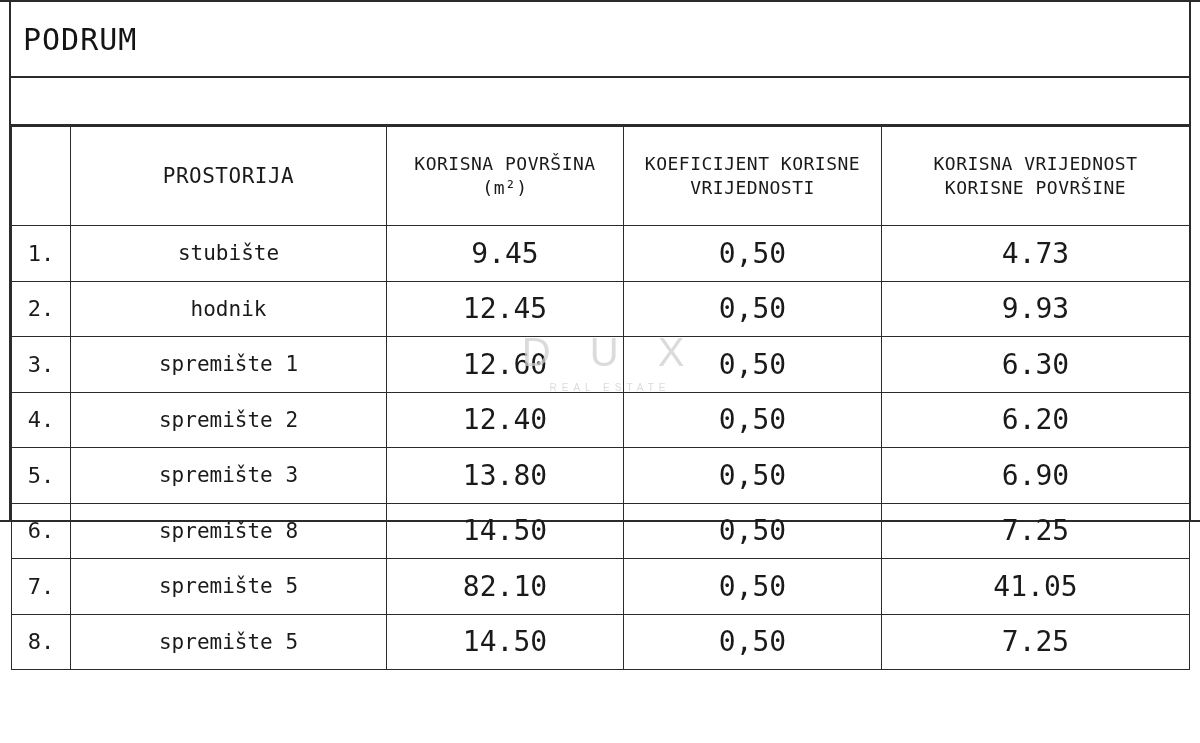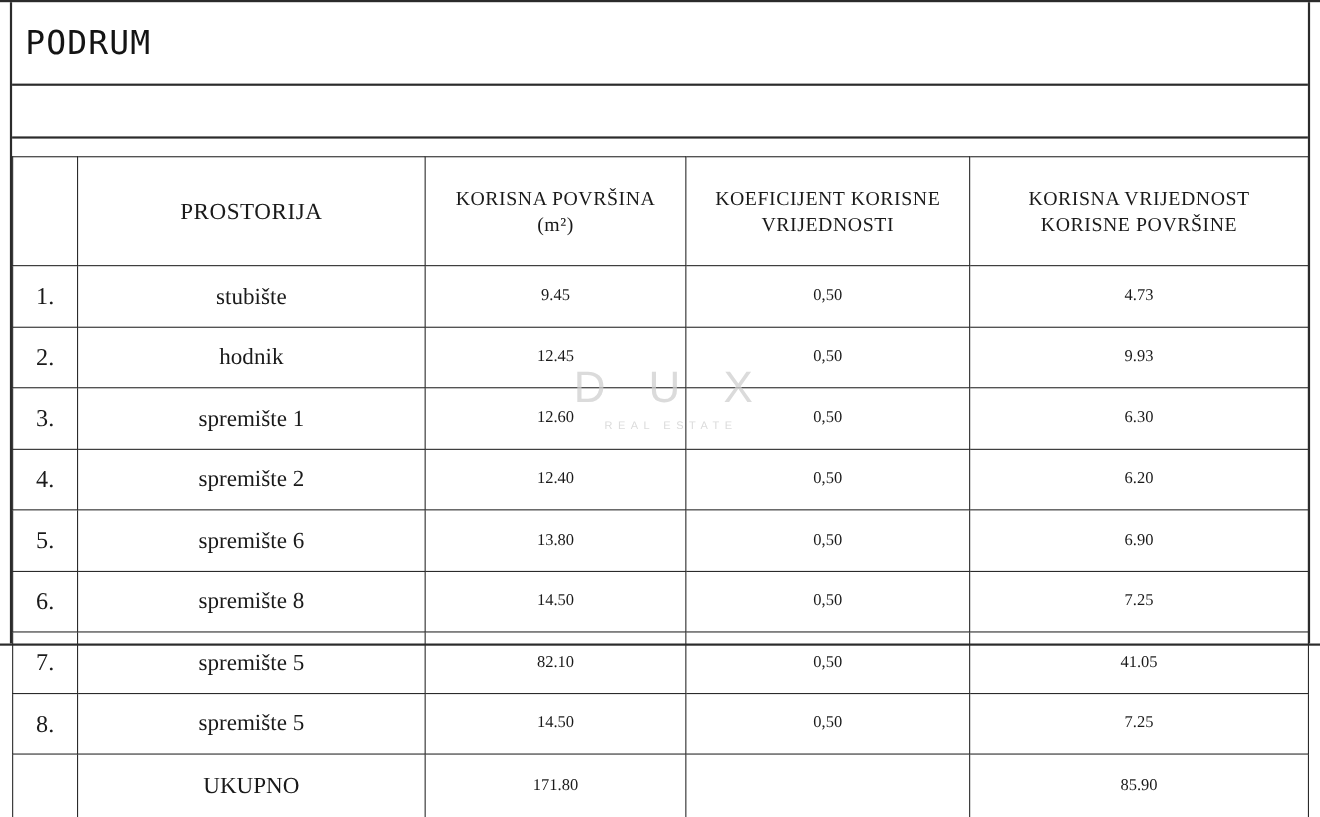--- a/index.html
+++ b/index.html
@@ -14,21 +14,21 @@
     color: #1a1a1a;
     overflow: hidden;
     position: relative;
   }
 
   .sheet {
     position: absolute;
     left: 0;
     top: 0;
     width: 1200px;
-    height: 587px;
+    height: 522px;
     box-sizing: border-box;
     border-top: 2px solid #2b2b2b;
     border-bottom: 2px solid #2b2b2b;
   }
 
   
   .sheet::before {
     content: "";
     position: absolute;
     left: 9px;
@@ -72,25 +72,24 @@
     right: 11px;
     top: 76px;
     height: 48px;
     border-bottom: 2px solid #2b2b2b;
     box-sizing: border-box;
   }
 
   table.grid {
     position: absolute;
     left: 11px;
-    top: 140px;
+    top: 124px;
     width: 1178px;
     border-collapse: collapse;
     table-layout: fixed;
-    font-family: Liberation Serif, serif;
   }
   table.grid td, table.grid th {
     border: 1px solid #2b2b2b;
     text-align: center;
     vertical-align: middle;
     font-weight: 400;
     padding: 0;
   }
 
   
@@ -106,21 +105,21 @@
     line-height: 1.35;
     letter-spacing: 0.5px;
     padding: 4px 6px;
   }
   thead th.head-room {
     font-size: 21px;
   }
 
   tbody td {
     height: 54.5px;
-    font-size: 15px;
+    font-size: 28px;
   }
   tbody td.num {
     font-size: 22px;
   }
   tbody td.room {
     font-size: 21px;
     text-align: center;
   }
   tbody tr.total td {
     height: 57px;
@@ -225,21 +224,21 @@
       </tr>
       <tr>
         <td class="num">4.</td>
         <td class="room">spremište 2</td>
         <td>12.40</td>
         <td>0,50</td>
         <td>6.20</td>
       </tr>
       <tr>
         <td class="num">5.</td>
-        <td class="room">spremište 6</td>
+        <td class="room">spremište 3</td>
         <td>13.80</td>
         <td>0,50</td>
         <td>6.90</td>
       </tr>
       <tr>
         <td class="num">6.</td>
         <td class="room">spremište 8</td>
         <td>14.50</td>
         <td>0,50</td>
         <td>7.25</td>
@@ -250,27 +249,20 @@
         <td>82.10</td>
         <td>0,50</td>
         <td>41.05</td>
       </tr>
       <tr>
         <td class="num">8.</td>
         <td class="room">spremište 5</td>
         <td>14.50</td>
         <td>0,50</td>
         <td>7.25</td>
-      </tr>
-      <tr class="total">
-        <td class="num blank-bottom"></td>
-        <td class="room">UKUPNO</td>
-        <td>171.80</td>
-        <td></td>
-        <td>85.90</td>
       </tr>
     </tbody>
   </table>
 
   <div class="watermark">
     <div class="wm-letters">D U X</div>
     <div class="wm-sub">REAL ESTATE</div>
   </div>
 
 </div>

